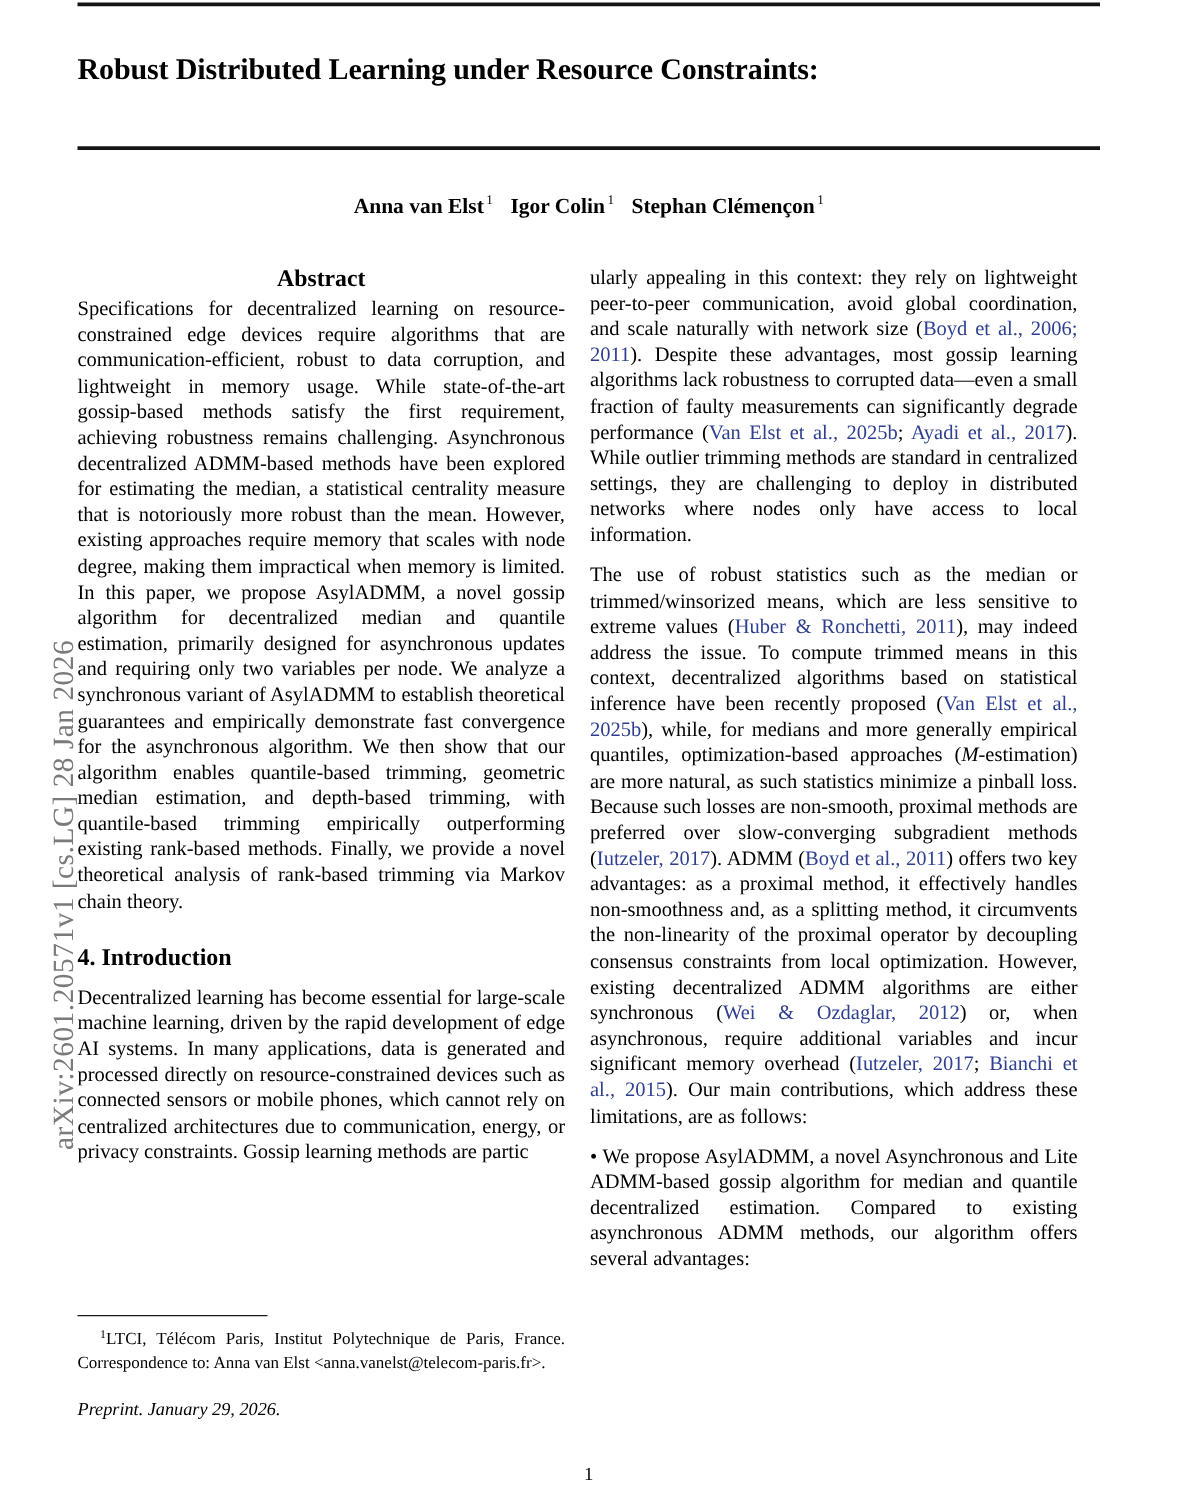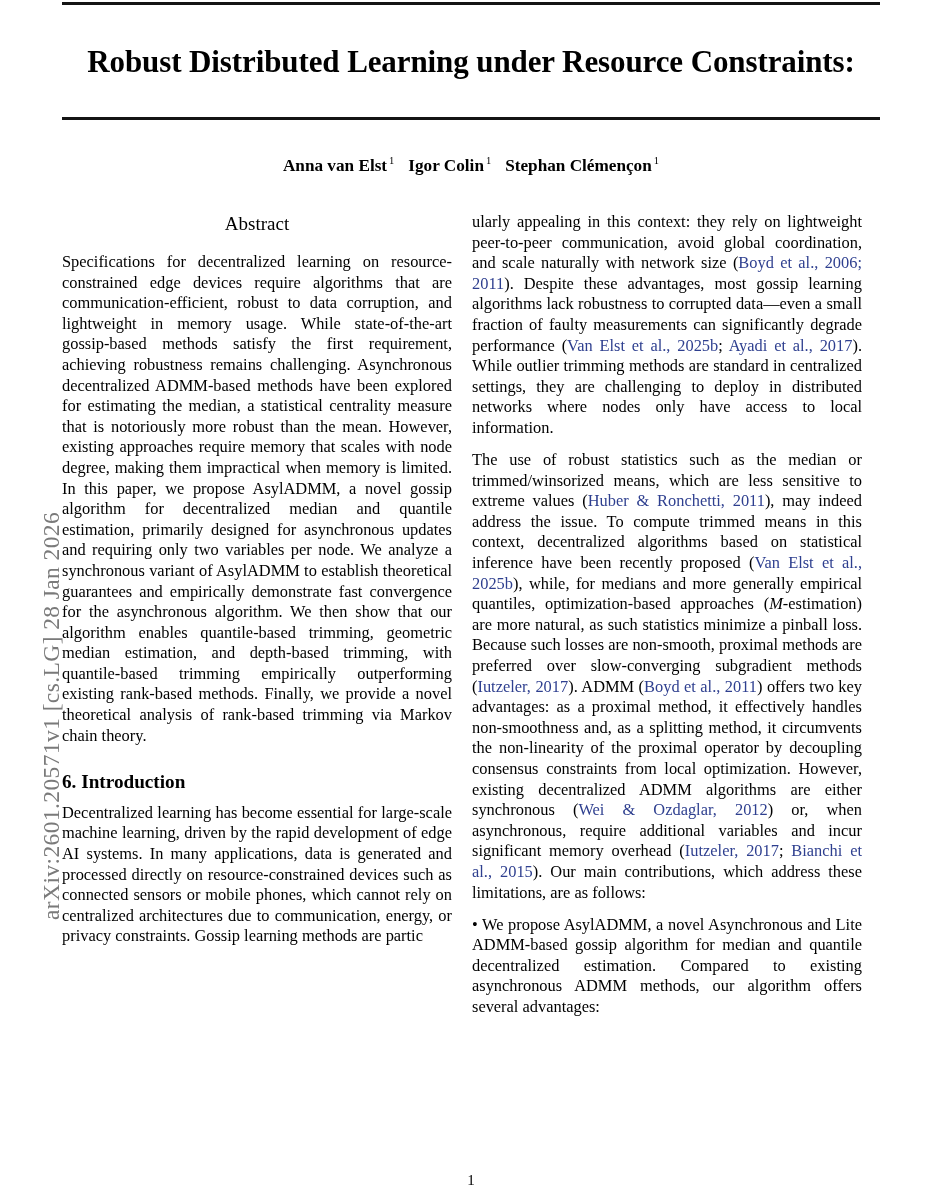--- a/index.html
+++ b/index.html
@@ -57,23 +57,23 @@
     left: 0; top: 117px;
     width: 818px; height: 3px;
     background: #141414;
   }
 
   .title {
     position: absolute;
     left: 0;
     top: 24px;
     width: 818px;
-    text-align: center;
-    font-weight: bold;
-    font-size: 31px;
+    text-align: left;
+    font-weight: bold;
+    font-size: 24px;
     line-height: 33px;
     letter-spacing: -0.1px;
   }
   .title .ln { display: block; }
 
   .authors {
     position: absolute;
     left: 0;
     top: 155px;
     width: 818px;
@@ -99,23 +99,23 @@
     line-height: 20.6px;
     text-align: justify;
     text-justify: inter-word;
     hyphens: none;
   }
   .col-left  { left: 0px; }
   .col-right { left: 410px; }
 
   .abstract-head {
     text-align: center;
-    font-weight: normal;
+    font-weight: bold;
     font-size: 19px;
-    margin: 0 0 16px 0;
+    margin: 0 0 1px 0;
     line-height: 24px;
   }
 
   p.para {
     margin: 0 0 11.5px 0;
     text-align: justify;
   }
   p.para.tight { margin-bottom: 0; }
 
   .sec-head {
@@ -189,34 +189,39 @@
   <div class="authors">
     <span class="author"><span>Anna van Elst</span><sup>1</sup></span><span class="sep"></span><span class="author"><span>Igor Colin</span><sup>1</sup></span><span class="sep"></span><span class="author"><span>Stephan Clémençon</span><sup>1</sup></span>
   </div>
 
   <div class="col col-left">
 
     <div class="abstract-head">Abstract</div>
 
     <p class="para">Specifications for decentralized learning on resource-constrained edge devices require algorithms that are communication-efficient, robust to data corruption, and lightweight in memory usage. While state-of-the-art gossip-based methods satisfy the first requirement, achieving robustness remains challenging. Asynchronous decentralized ADMM-based methods have been explored for estimating the median, a statistical centrality measure that is notoriously more robust than the mean. However, existing approaches require memory that scales with node degree, making them impractical when memory is limited. In this paper, we propose AsylADMM, a novel gossip algorithm for decentralized median and quantile estimation, primarily designed for asynchronous updates and requiring only two variables per node. We analyze a synchronous variant of AsylADMM to establish theoretical guarantees and empirically demonstrate fast convergence for the asynchronous algorithm. We then show that our algorithm enables quantile-based trimming, geometric median estimation, and depth-based trimming, with quantile-based trimming empirically outperforming existing rank-based methods. Finally, we provide a novel theoretical analysis of rank-based trimming via Markov chain theory.</p>
 
-    <div class="sec-head">6. Introduction</div>
+    <div class="sec-head">4. Introduction</div>
 
     <p class="para tight">Decentralized learning has become essential for large-scale machine learning, driven by the rapid development of edge AI systems. In many applications, data is generated and processed directly on resource-constrained devices such as connected sensors or mobile phones, which cannot rely on centralized architectures due to communication, energy, or privacy constraints. Gossip learning methods are partic</p>
 
   </div>
 
   <div class="col col-right">
 
     <p class="para"><span>ularly appealing in this context: they rely on lightweight peer-to-peer communication, avoid global coordination, and scale naturally with network size (</span><span class="cite">Boyd et al., 2006; 2011</span><span>). Despite these advantages, most gossip learning algorithms lack robustness to corrupted data—even a small fraction of faulty measurements can significantly degrade performance (</span><span class="cite">Van Elst et al., 2025b</span><span>; </span><span class="cite">Ayadi et al., 2017</span><span>). While outlier trimming methods are standard in centralized settings, they are challenging to deploy in distributed networks where nodes only have access to local information.</span></p>
 
     <p class="para"><span>The use of robust statistics such as the median or trimmed/winsorized means, which are less sensitive to extreme values (</span><span class="cite">Huber &amp; Ronchetti, 2011</span><span>), may indeed address the issue. To compute trimmed means in this context, decentralized algorithms based on statistical inference have been recently proposed (</span><span class="cite">Van Elst et al., 2025b</span><span>), while, for medians and more generally empirical quantiles, optimization-based approaches (</span><span class="mathit">M</span><span>-estimation) are more natural, as such statistics minimize a pinball loss. Because such losses are non-smooth, proximal methods are preferred over slow-converging subgradient methods (</span><span class="cite">Iutzeler, 2017</span><span>). ADMM (</span><span class="cite">Boyd et al., 2011</span><span>) offers two key advantages: as a proximal method, it effectively handles non-smoothness and, as a splitting method, it circumvents the non-linearity of the proximal operator by decoupling consensus constraints from local optimization. However, existing decentralized ADMM algorithms are either synchronous (</span><span class="cite">Wei &amp; Ozdaglar, 2012</span><span>) or, when asynchronous, require additional variables and incur significant memory overhead (</span><span class="cite">Iutzeler, 2017</span><span>; </span><span class="cite">Bianchi et al., 2015</span><span>). Our main contributions, which address these limitations, are as follows:</span></p>
 
     <p class="para"><span>•</span><span> We propose </span><span class="bold">AsylADMM</span><span>, a novel </span><span class="bold">Asy</span><span>nchronous and </span><span class="bold">L</span><span>ite </span><span class="bold">ADMM</span><span>-based gossip algorithm for median and quantile decentralized estimation. Compared to existing asynchronous ADMM methods, our algorithm offers several advantages:</span></p>
 
 
 
   </div>
 
+  <div class="footnote-wrap">
+    <div class="footnote-rule"></div>
+    <p class="footnote"><span class="indent"></span><sup>1</sup><span>LTCI, Télécom Paris, Institut Polytechnique de Paris, France. Correspondence to:  Anna van Elst &lt;anna.vanelst@telecom-paris.fr&gt;.</span></p>
+    <p class="footnote preprint">Preprint. January 29, 2026.</p>
+  </div>
 
   <div class="page-number">1</div>
 
 </div>
 
 </body></html>

